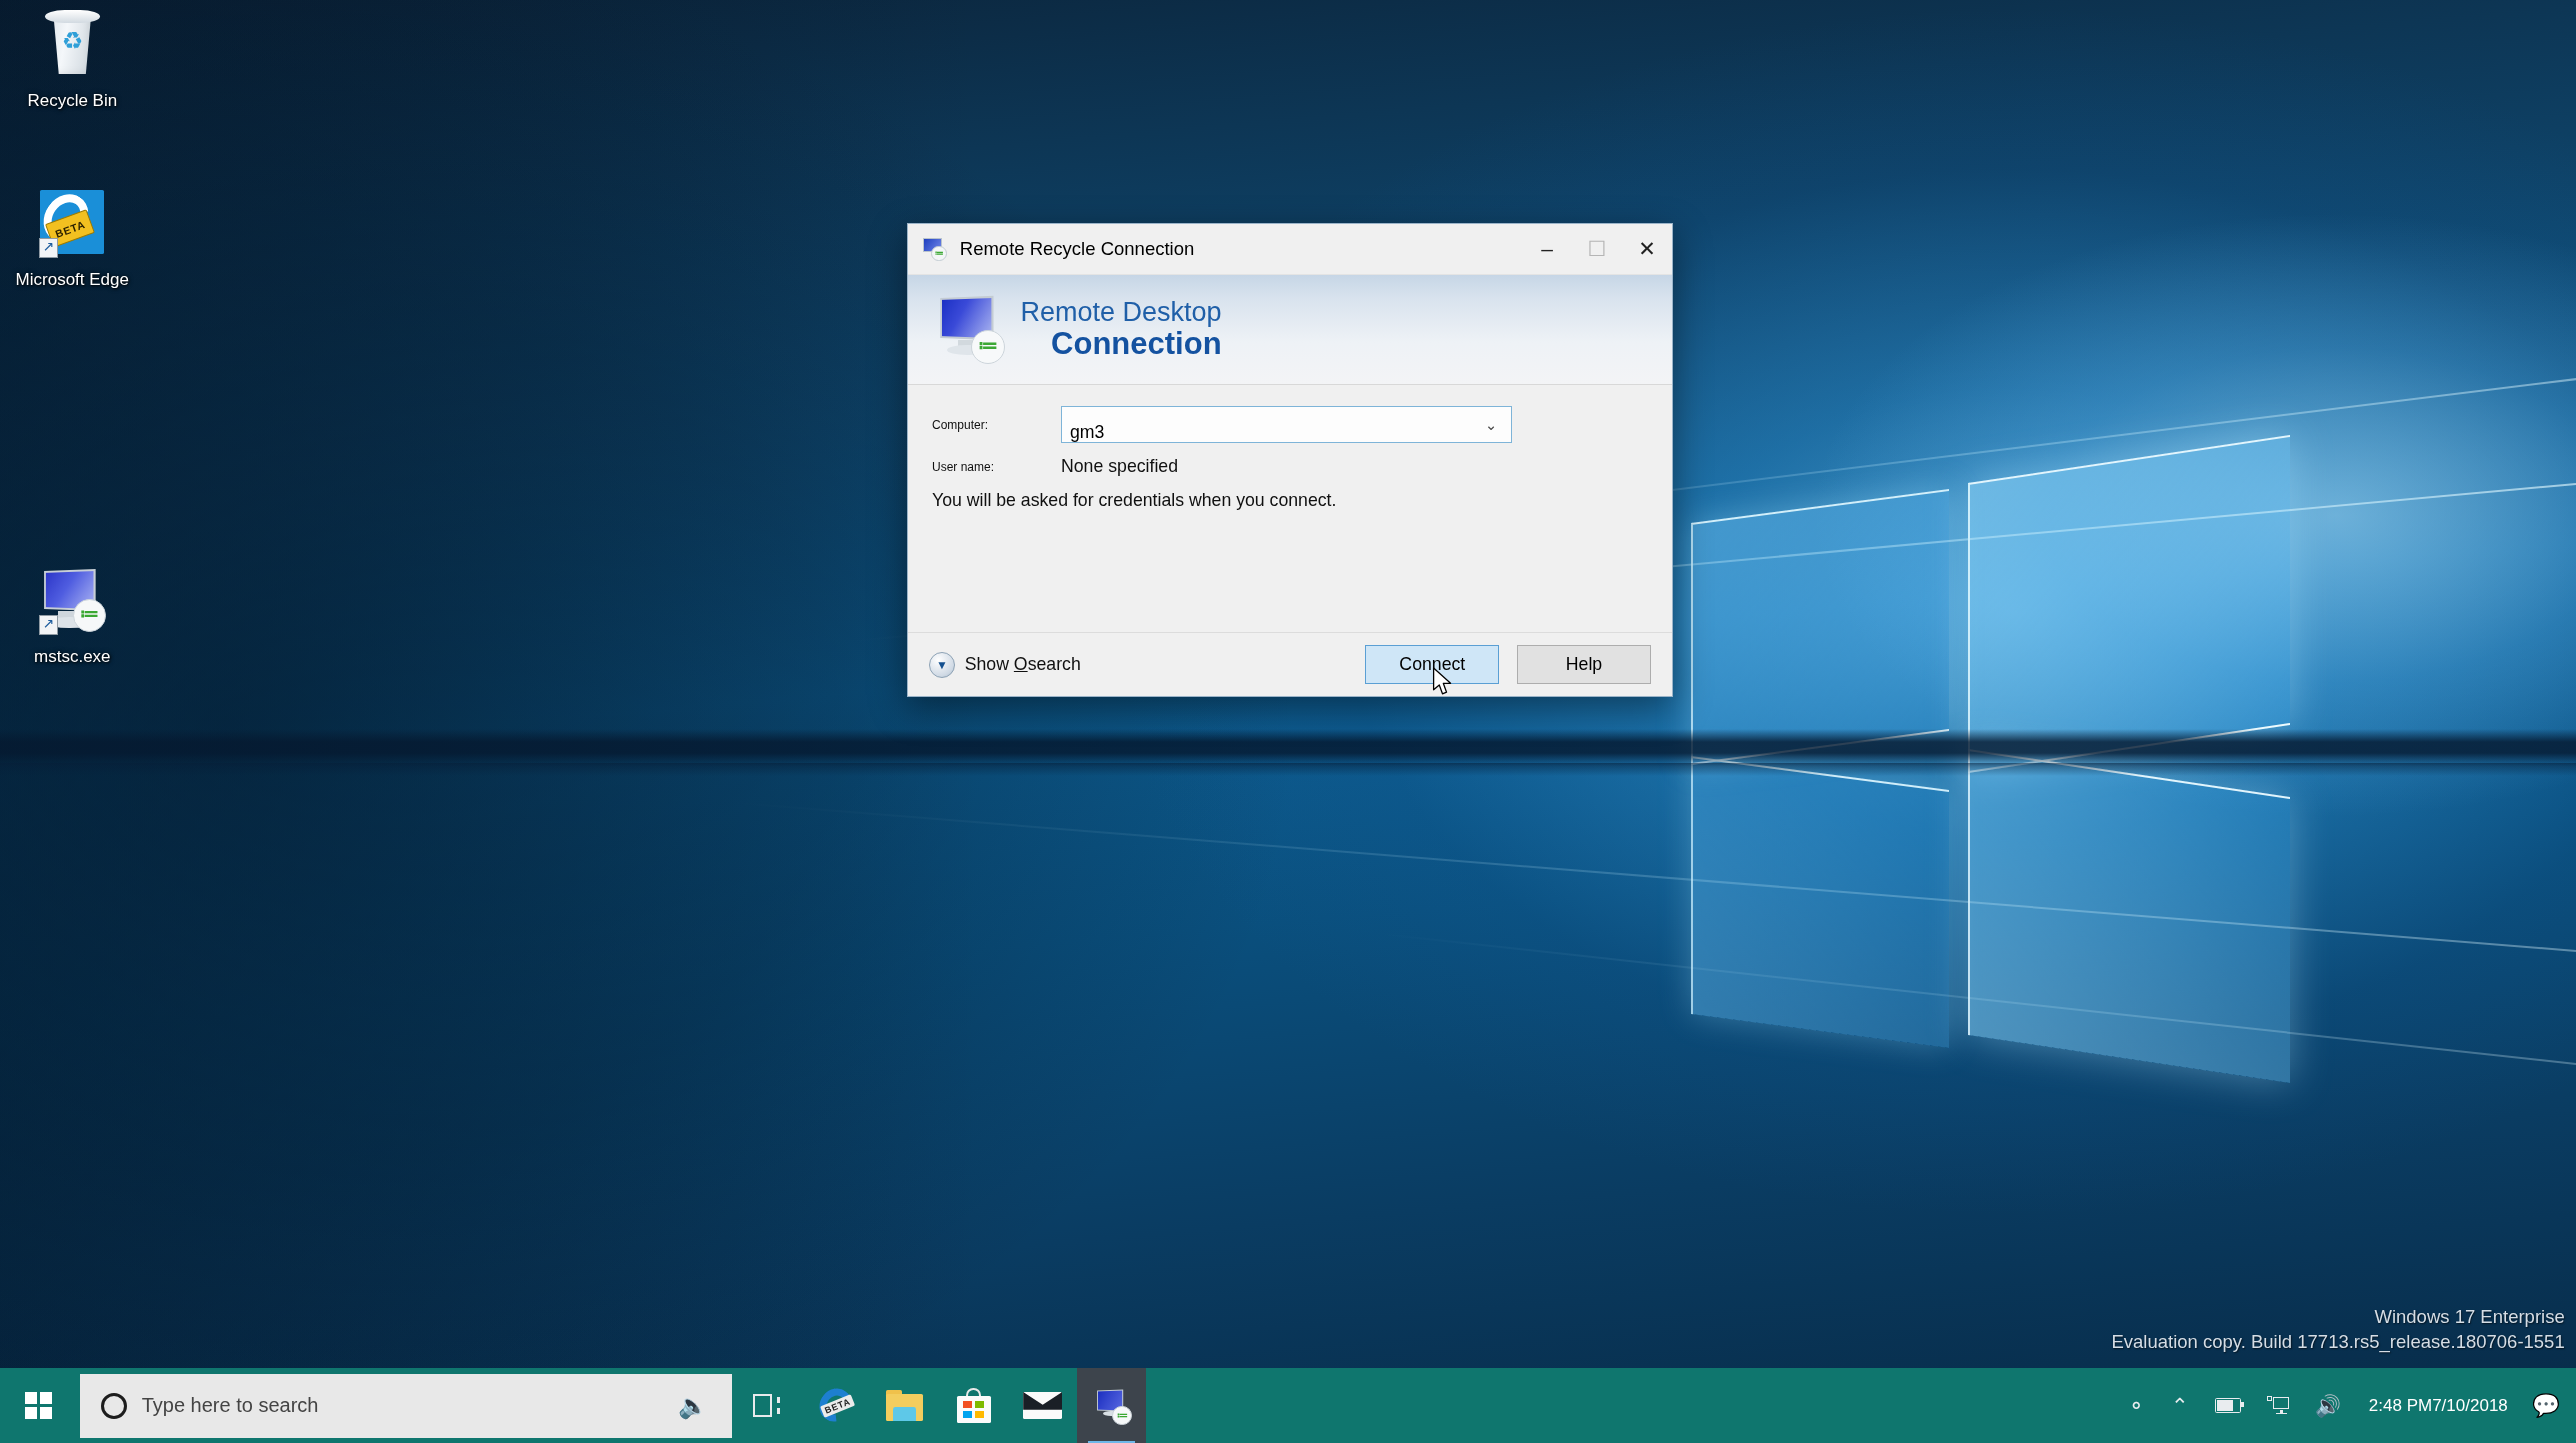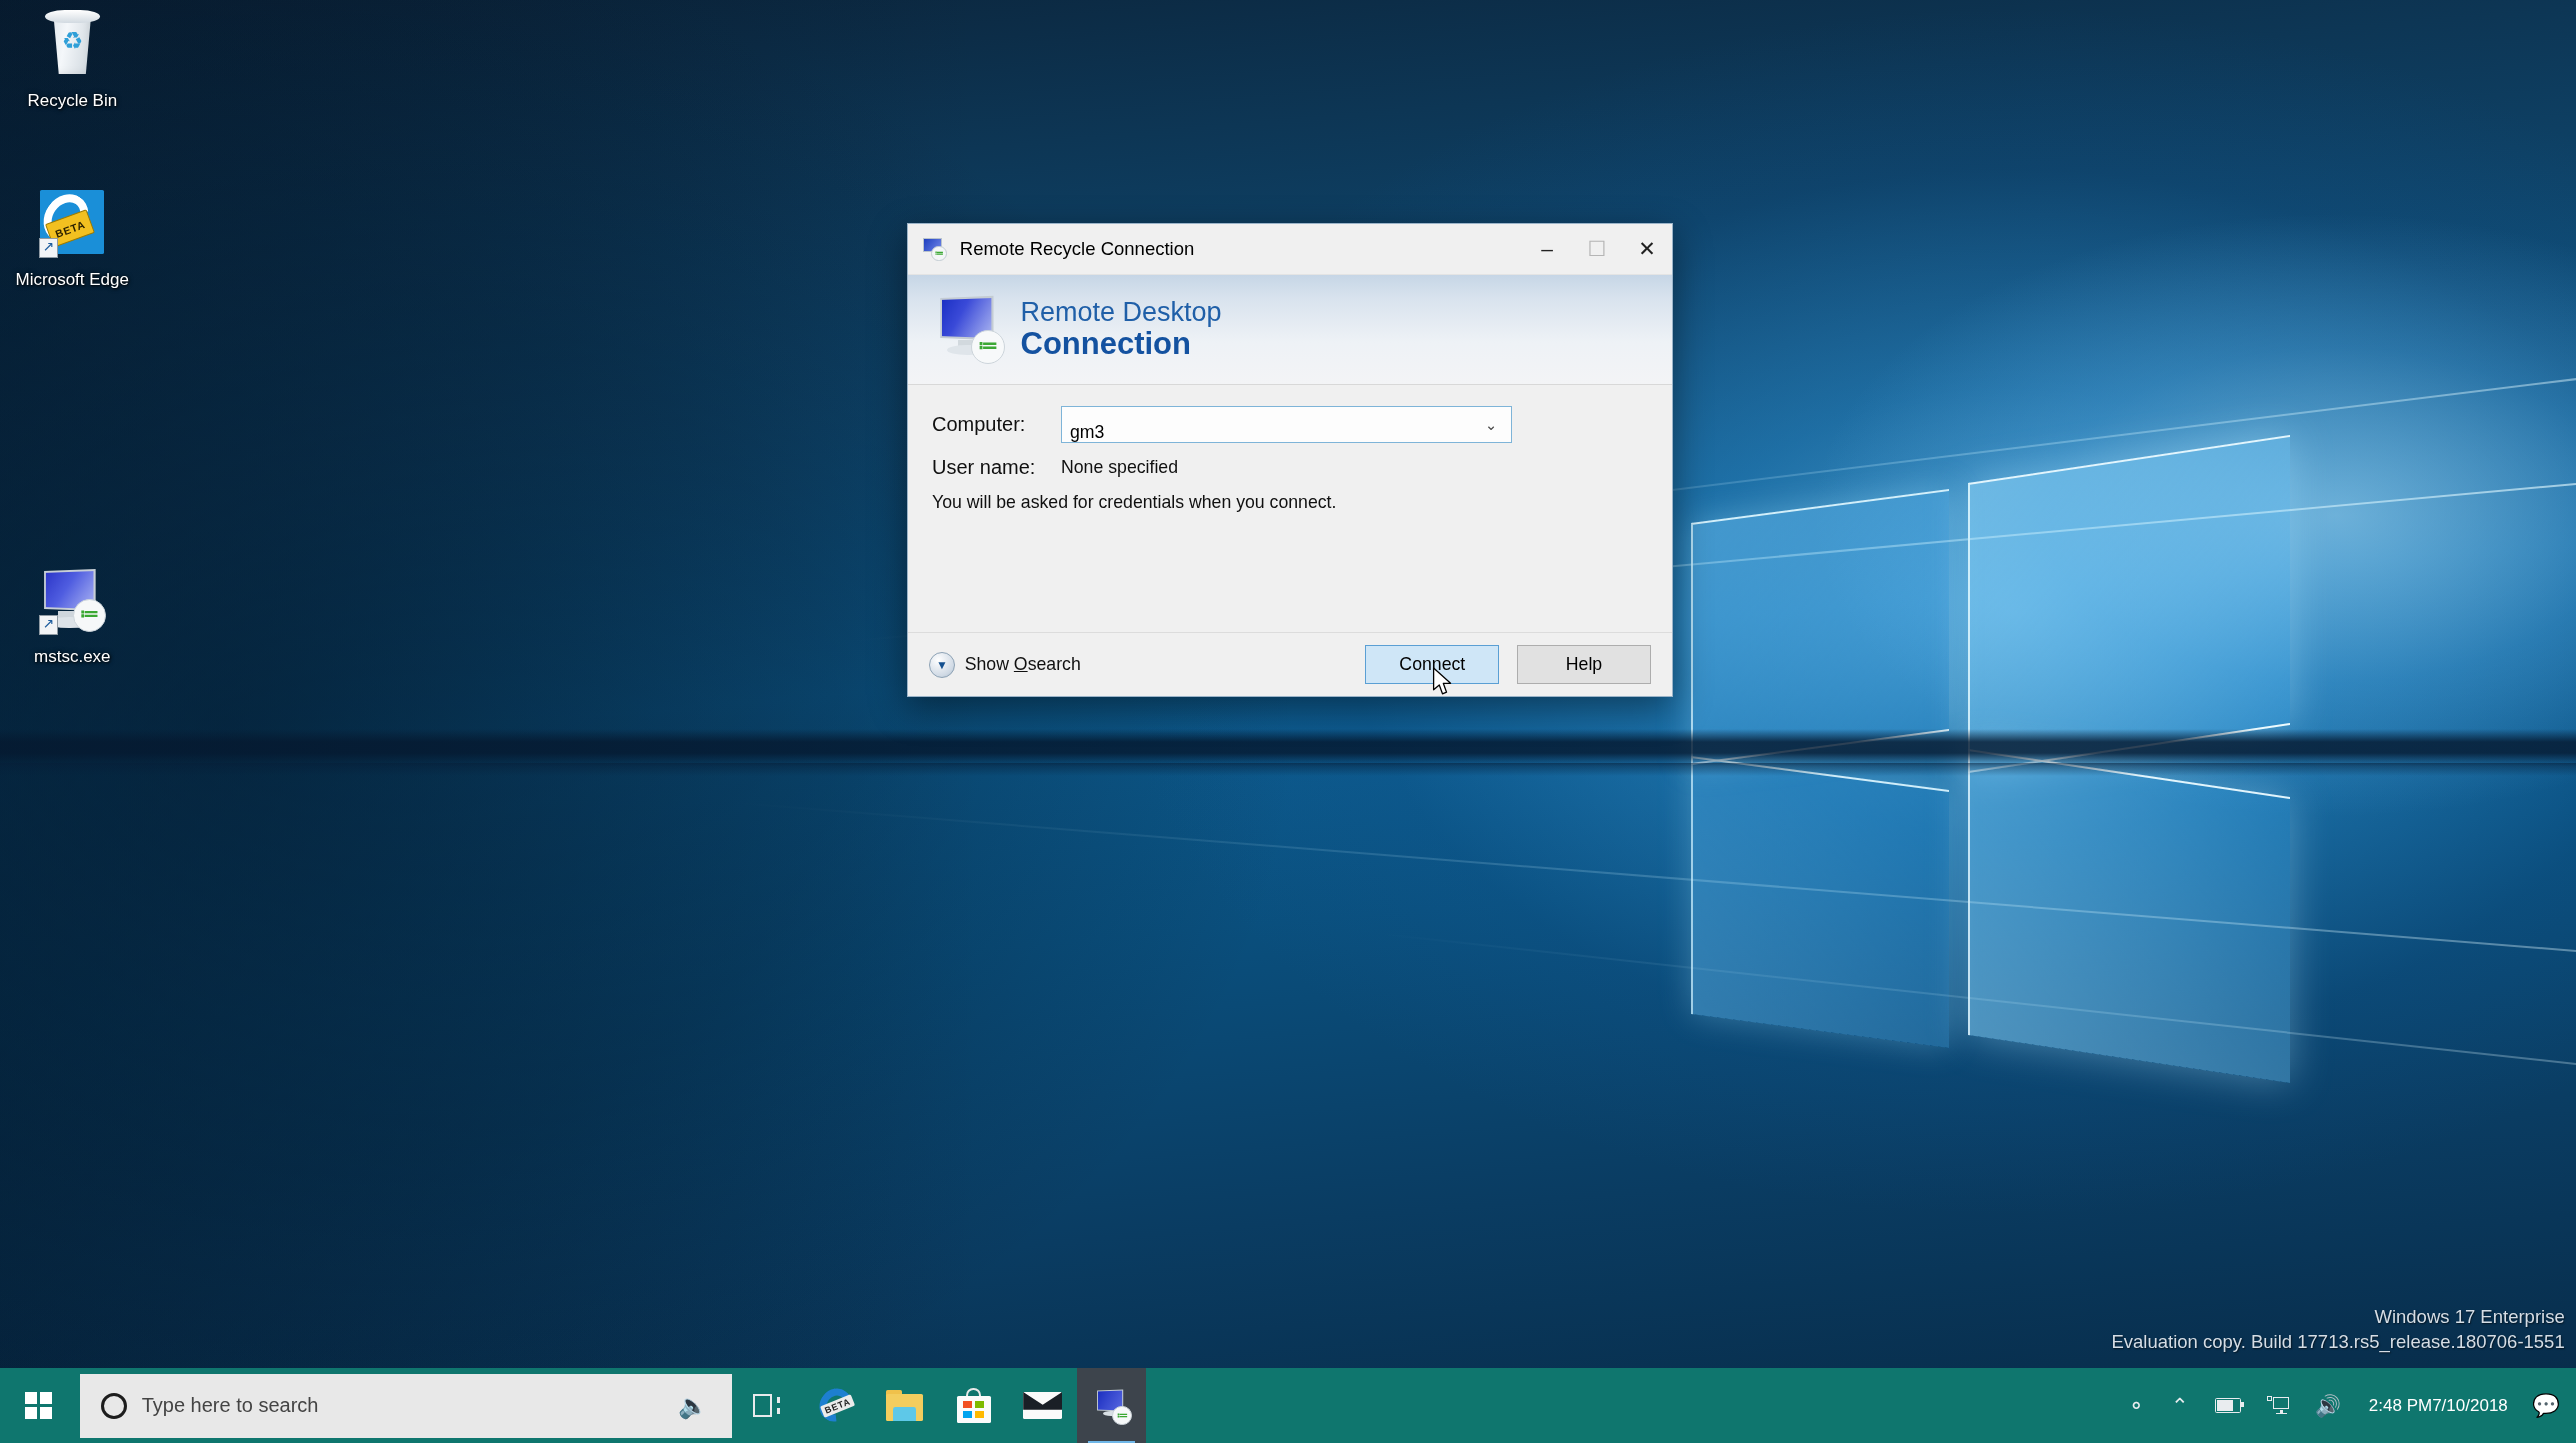--- a/index.html
+++ b/index.html
@@ -301,33 +301,33 @@
   }
   .bn-stand { position:absolute; left:26px; top:47px; width:17.7px; height:8px; background:#d2d9de; }
   .bn-base  { position:absolute; left:14.5px; top:52px; width:42px; height:10.5px; background:#dfe5ea; border-radius:50%; }
   .bn-badge {
     position:absolute; left:39px; top:37px; width:32px; height:32px;
     background:#f7f9fa; border:1.6px solid #ccd4da; border-radius:50%;
     color:#3ca835; font-size:20px; font-weight:bold; line-height:29px; text-align:center;
   }
   #rdc-banner-text { line-height: 1.05; }
   .bn-line1 { font-size: 27px; color: #1f5fa8; }
-  .bn-line2 { font-size: 31px; color: #1452a0; font-weight: bold; margin-top: 1.6px; }
+  .bn-line2 { font-size: 31px; color: #1452a0; font-weight: bold; margin-top: 1.6px; text-align: right; }
 
   
   #rdc-body { padding: 21px 24px 0 24px; }
   .field-row {
     display: flex;
     align-items: center;
     margin-bottom: 13px;
   }
   .field-label {
     width: 129px;
     flex: 0 0 auto;
-    font-size: 20px;
+    font-size: 12px;
     color: #101010;
   }
   #computer-combo {
     position: relative;
     width: 451px;
     height: 37px;
     background: #fdfdfd;
     border: 0.8px solid #7eb4d8;
     box-sizing: border-box;
     display: flex;

